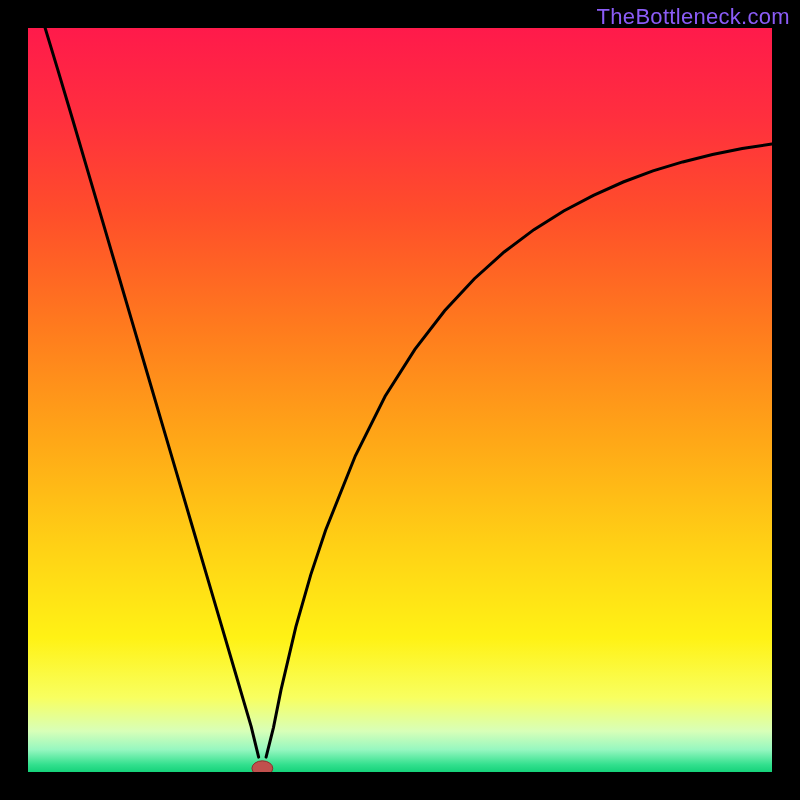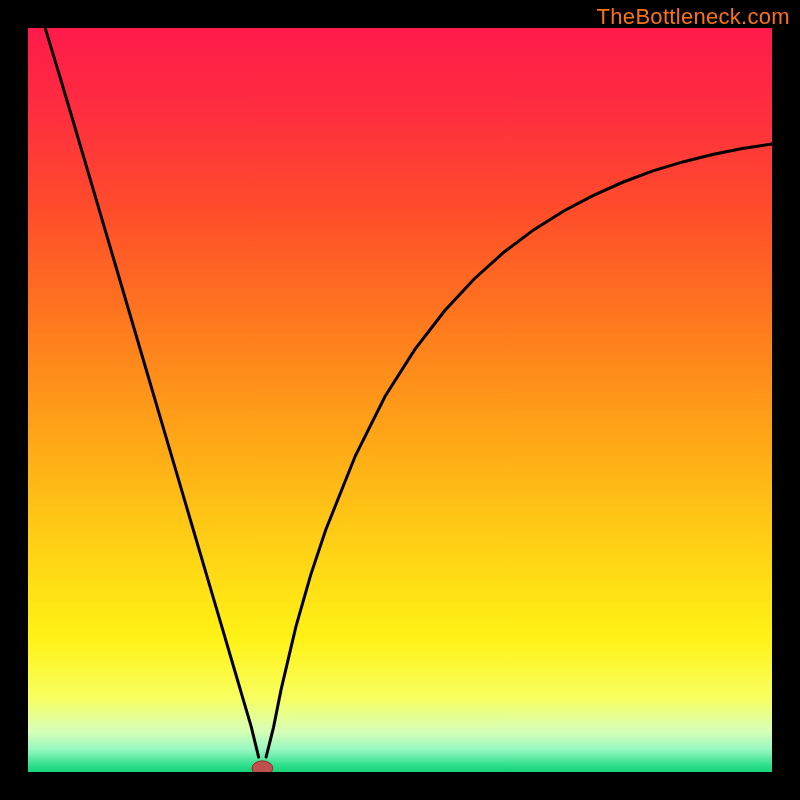--- a/index.html
+++ b/index.html
@@ -16,21 +16,21 @@
     left: 28px;
     top: 28px;
     width: 744px;
     height: 744px;
     background: #000000;
   }
   .watermark {
     position: absolute;
     top: 4px;
     right: 10px;
-    color: #f97316;
+    color: #8b5cf6;
     font-size: 22px;
     font-weight: 500;
     letter-spacing: 0.3px;
     pointer-events: none;
   }
   svg {
     display: block;
   }
 </style>
 </head>

